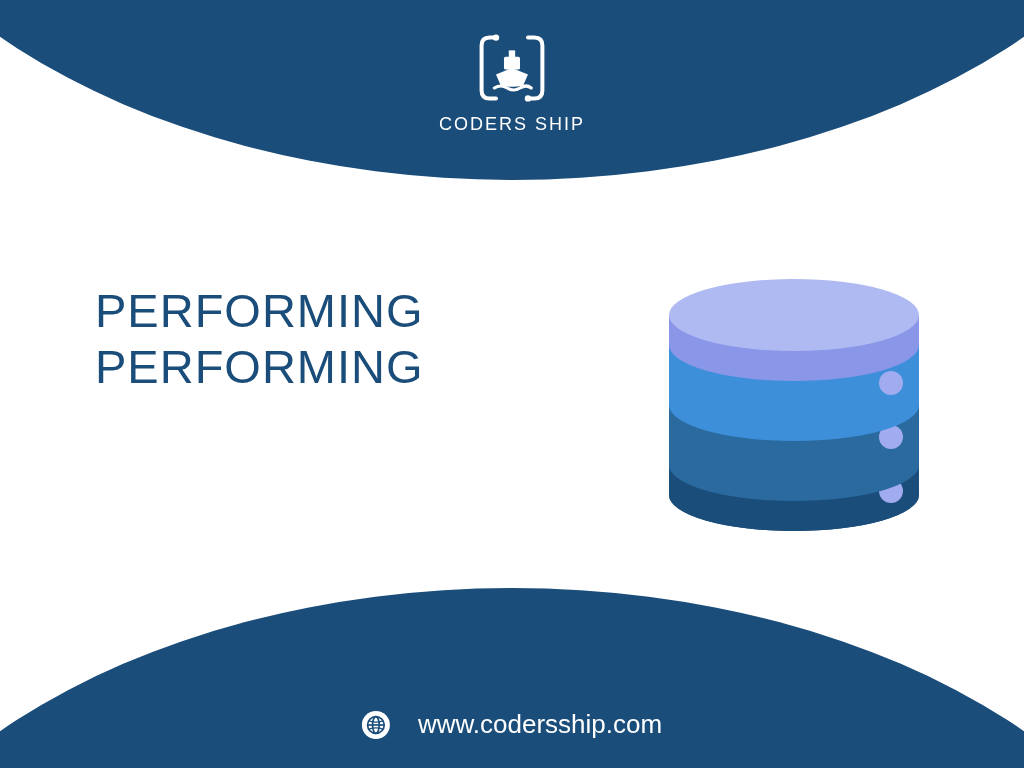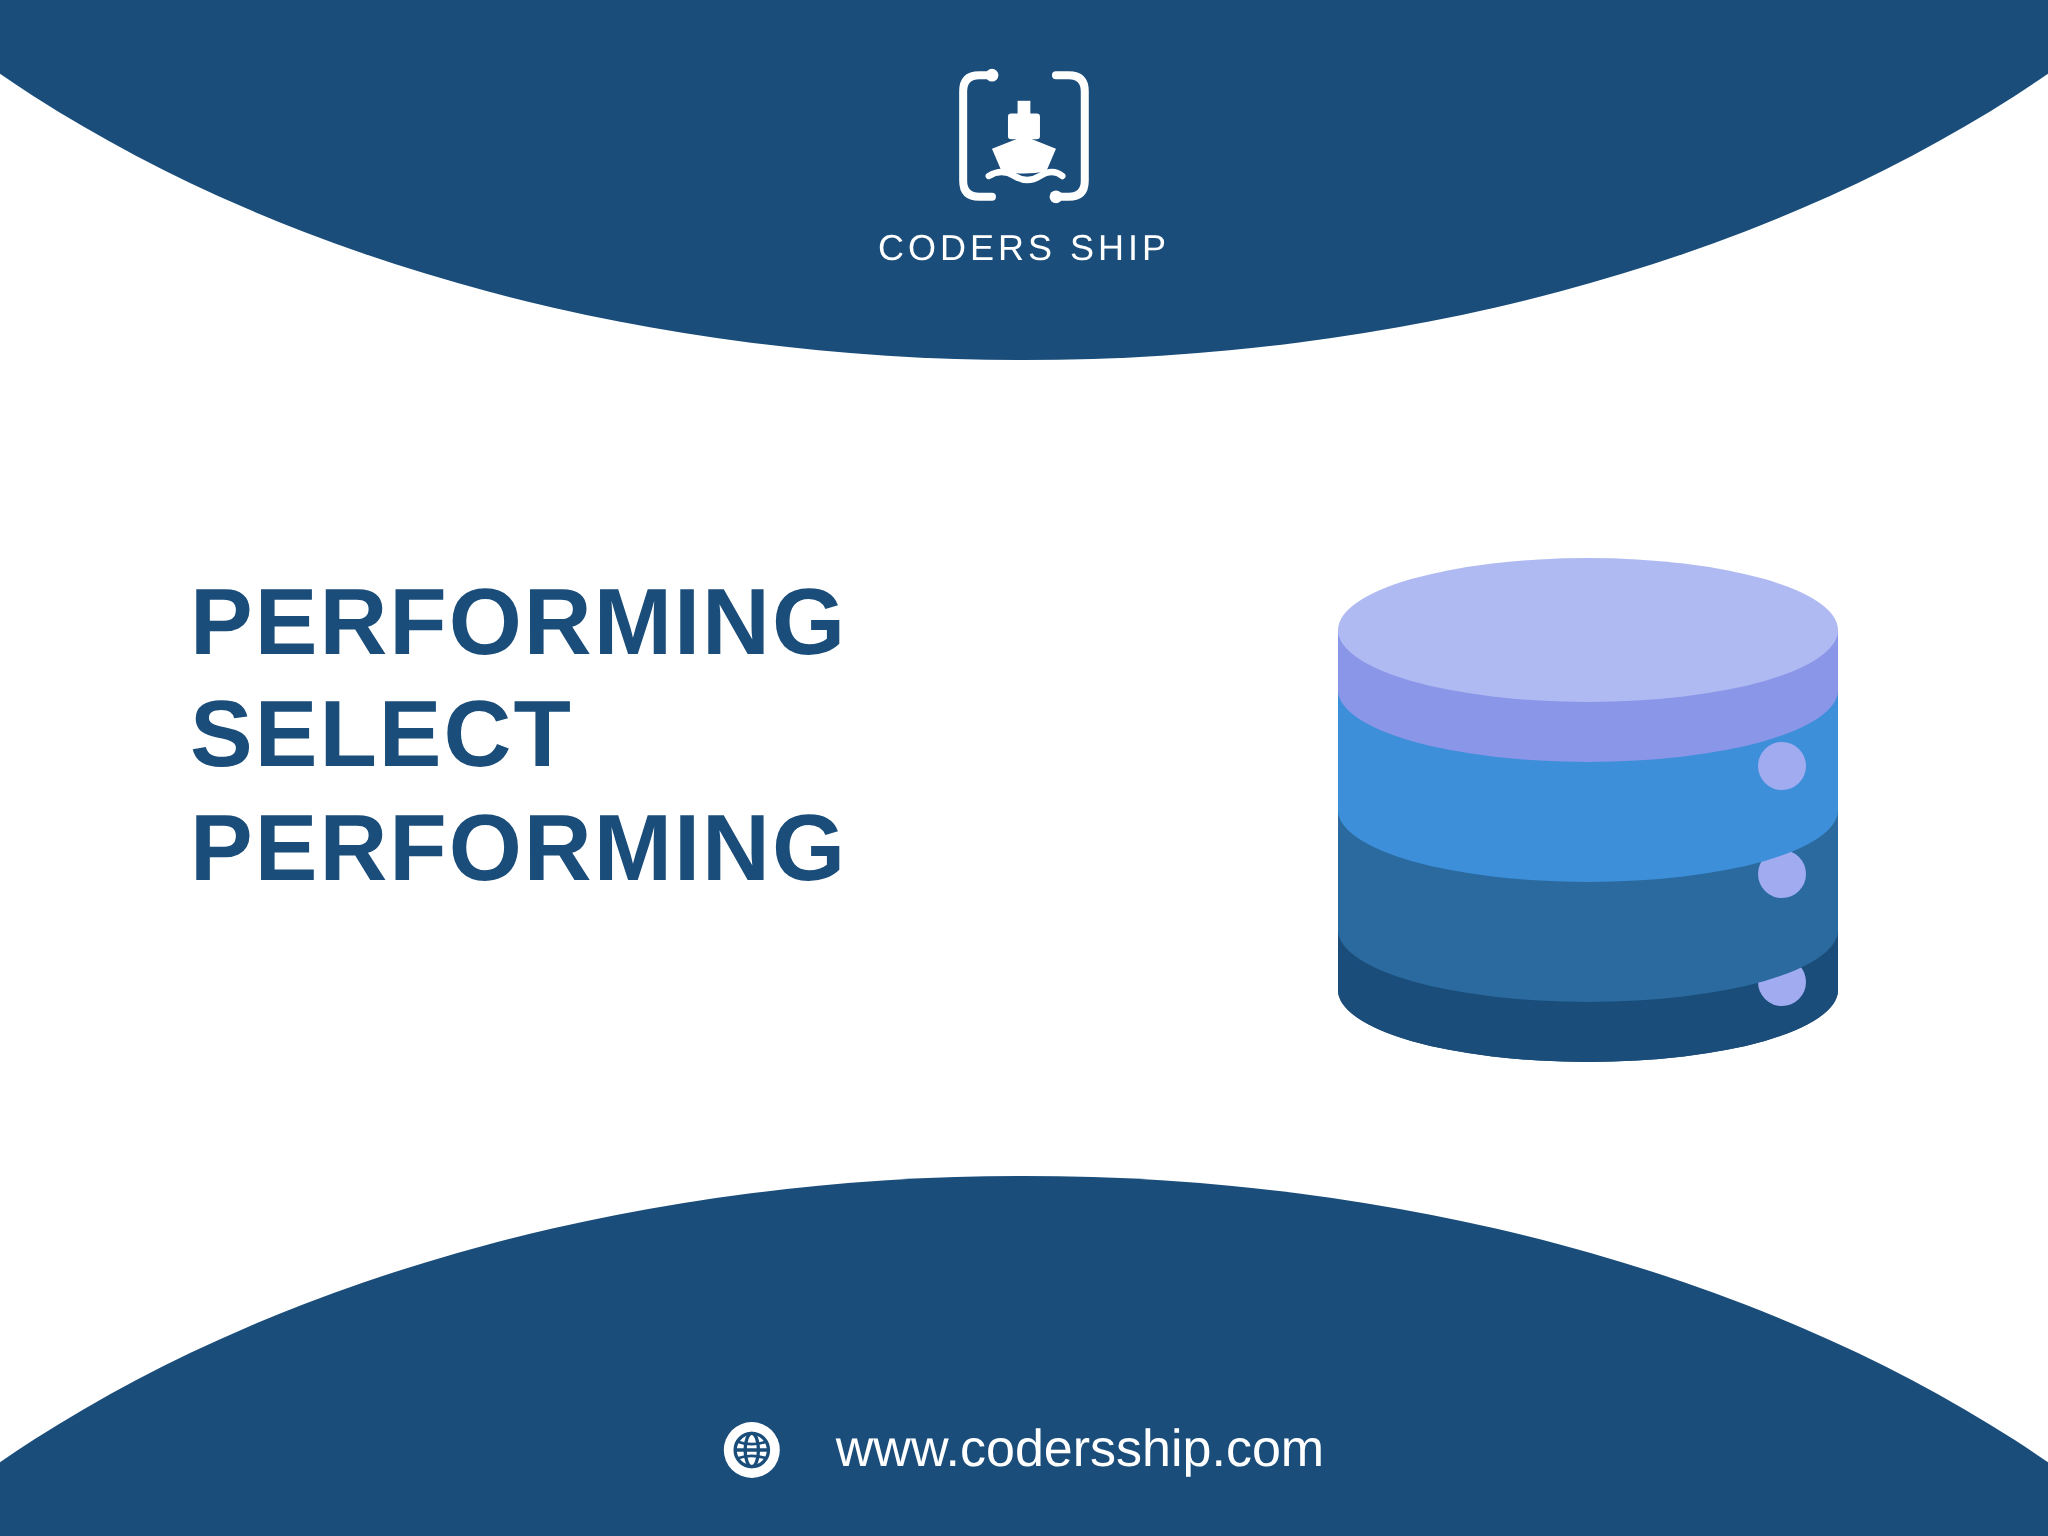--- a/index.html
+++ b/index.html
@@ -73,21 +73,21 @@
     color: #1a4d7a;
     font-size: 100px;
     font-weight: 900;
     letter-spacing: 2px;
     line-height: 1;
   }
 
   .subtitle {
     color: #1a4d7a;
     font-size: 47px;
-    font-weight: 700;
+    font-weight: 400;
     letter-spacing: 1px;
     line-height: 1.2;
     margin-top: 18px;
   }
 
   
   .db-container {
     position: absolute;
     right: 95px;
     top: 265px;
@@ -148,21 +148,20 @@
 
       <path d="M 28 75 Q 36 70 44 75 Q 52 80 60 75 Q 68 70 74 75" fill="none" stroke="#ffffff" stroke-width="4" stroke-linecap="round"></path>
     </svg>
   </div>
   <div class="logo-text">CODERS SHIP</div>
 </div>
 
 <div class="content">
   <div class="subtitle">
     <div>PERFORMING</div>
-    <div>SELECT</div>
     <div>PERFORMING</div>
   </div>
 </div>
 
 <div class="db-container">
   <svg viewBox="0 0 270 280" width="270" height="280">
 
     <path d="M 10 200 L 10 230 A 125 36 0 0 0 260 230 L 260 200 Z" fill="#1a4d7a"></path>
     <ellipse cx="135" cy="230" rx="125" ry="36" fill="#1a4d7a"></ellipse>
     <circle cx="232" cy="226" r="12" fill="#a0abf0"></circle>

